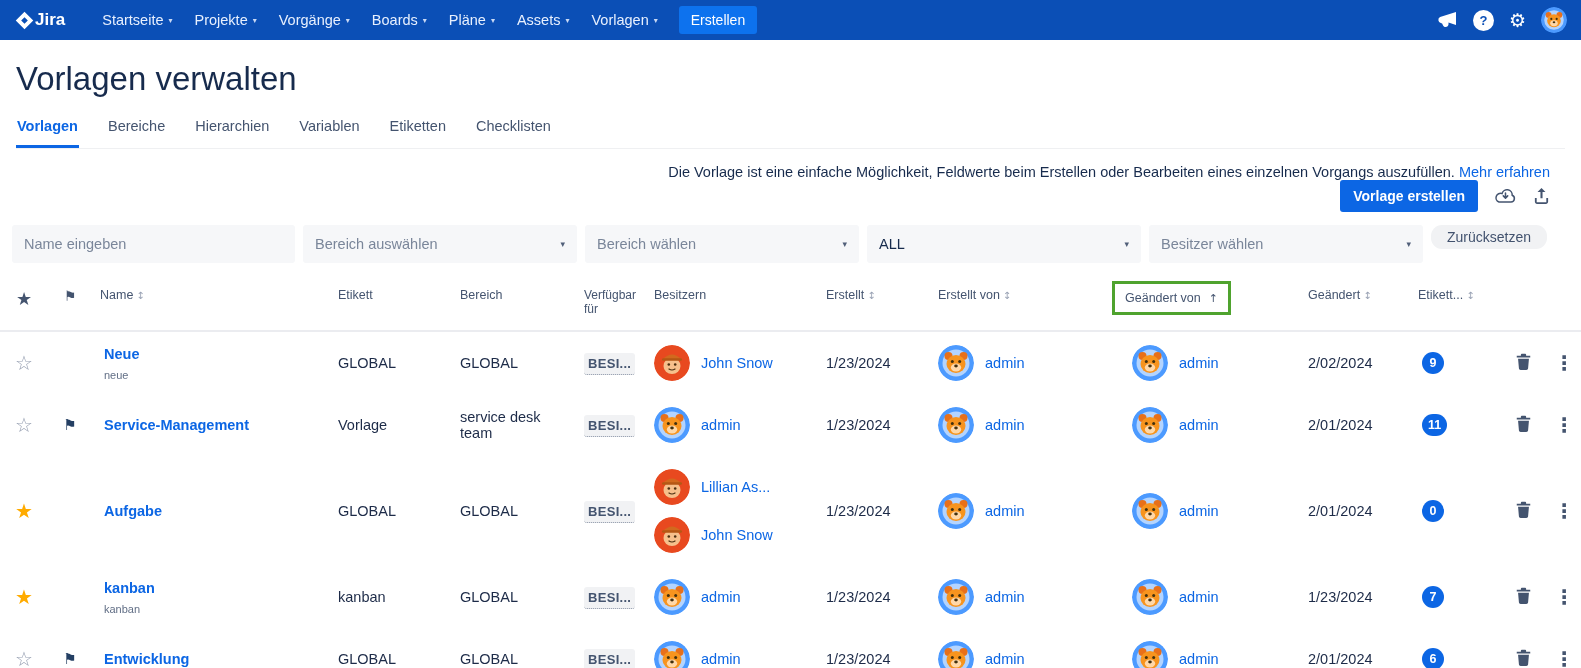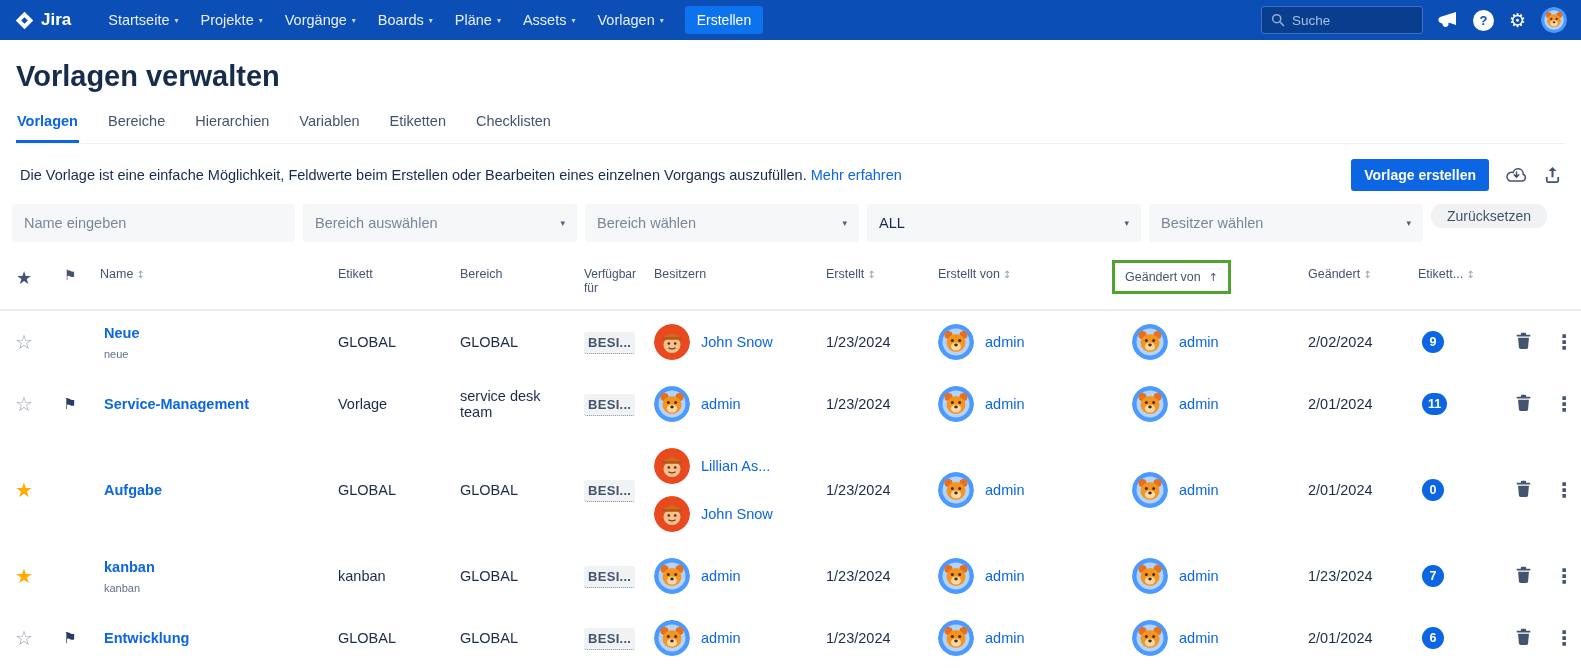--- a/index.html
+++ b/index.html
@@ -9,21 +9,21 @@
     color: #172B4D; background: #fff;
   }
   .glyph { font-family: "DejaVu Sans", sans-serif; }
 
   
   .topnav {
     height: 40px; background: #0B4FB6; display: flex;
     align-items: center; justify-content: space-between; padding: 0 14px;
   }
   .nav-left { display: flex; align-items: center; }
-  .brand { display: flex; align-items: center; gap: 6px; color: #fff; text-decoration: none;
+  .brand { display: flex; align-items: center; color: #fff; text-decoration: none;
            font-size: 17px; font-weight: bold; margin-right: 26px; }
   .nav-menu { display: flex; align-items: center; }
   .nav-item { color: #E8F0FE; text-decoration: none; font-size: 14.5px;
               padding: 0 11px; display: flex; align-items: center; gap: 5px; height: 40px; }
   .nav-item .chev { font-size: 8px; color: #C9D9F5; }
   .create-btn { margin-left: 10px; background: #0D72EE; border: none; color: #fff;
                 font-size: 14px; font-family: inherit; height: 28px; padding: 0 12px;
                 border-radius: 3px; cursor: pointer; }
   .nav-right { display: flex; align-items: center; gap: 15px; }
   .nav-search { display: flex; align-items: center; gap: 7px; width: 162px; height: 28px;
@@ -34,25 +34,25 @@
   .nav-icon { color: #fff; display: inline-flex; align-items: center; cursor: pointer; }
   .gear { font-size: 19px; line-height: 1; }
   .help-badge { width: 21px; height: 21px; border-radius: 50%; background: #fff; color: #0B4FB6;
                 font-size: 13px; font-weight: bold; display: inline-flex; align-items: center;
                 justify-content: center; cursor: pointer; }
   .nav-avatar { width: 26px; height: 26px; border-radius: 50%; overflow: hidden; display: inline-flex; cursor: pointer; }
   .nav-avatar svg { width: 26px; height: 26px; }
 
   
   .px { padding-left: 16px; padding-right: 16px; }
-  h1 { font-size: 29px; font-weight: bold; margin: 20px 0 16px; }
+  h1 { font-size: 33px; font-weight: normal; margin: 20px 0 16px; }
   .tabs { display: flex; gap: 28px; border-bottom: 1px solid #EFF0F2; }
   .tab { font-size: 14.5px; color: #44546F; text-decoration: none; padding: 4px 1px 11px; }
   .tab.active { color: #0C66E4; font-weight: bold; border-bottom: 3px solid #0C66E4; }
-  .desc-row { display: flex; align-items: center; justify-content: space-between; margin: 15px 4px 13px; }
+  .desc-row { display: flex; align-items: flex-end; justify-content: space-between; margin: 15px 15px 13px; flex-direction: column; }
   .desc-row p { font-size: 14.5px; }
   .learn-more { color: #0C66E4; text-decoration: none; }
   .desc-actions { display: flex; align-items: center; gap: 16px; }
   .primary-btn { background: #0C66E4; color: #fff; border: none; height: 32px; padding: 0 13px;
                  border-radius: 3px; font-size: 14px; font-family: inherit; font-weight: bold; cursor: pointer; }
   .tool-icon { display: inline-flex; cursor: pointer; }
 
   
   .filters { display: flex; gap: 8px; padding: 0 12px; margin-bottom: 13px; }
   .f-input, .f-select {
@@ -142,29 +142,20 @@
           <span class="chev glyph">▾</span>
         </a>
       <a href="#" class="nav-item">
           <span>Vorlagen</span>
           <span class="chev glyph">▾</span>
         </a>
     </nav>
     <button class="create-btn">Erstellen</button>
   </div>
   <div class="nav-right">
-    <div class="nav-search">
-      <span style="display:inline-flex;">
-        <svg viewBox="0 0 16 16" width="14" height="14">
-            <circle cx="6.5" cy="6.5" r="4.6" fill="none" stroke="#8FA9D8" stroke-width="1.8"></circle>
-            <path d="M10.2 10.2L14.3 14.3" stroke="#8FA9D8" stroke-width="1.8" stroke-linecap="round"></path>
-          </svg>
-      </span>
-      <input placeholder="Suche" style="">
-    </div>
     <span class="nav-icon">
       <svg viewBox="0 0 20 18" width="20" height="18">
           <path fill="#fff" d="M18 1v13l-7.5-2.6v1.8c0 1.6-1.3 2.8-2.9 2.8-1 0-1.9-.5-2.4-1.3l-1.1-2.2-1.3-.5A3.3 3.3 0 0 1 2.1 5.9L18 1z"></path>
         </svg>
     </span>
     <span class="help-badge">?</span>
     <span class="nav-icon gear glyph">⚙</span>
     <span class="nav-avatar">
       <svg viewBox="0 0 36 36">
           <circle cx="18" cy="18" r="18" fill="#4C9AFF"></circle>

